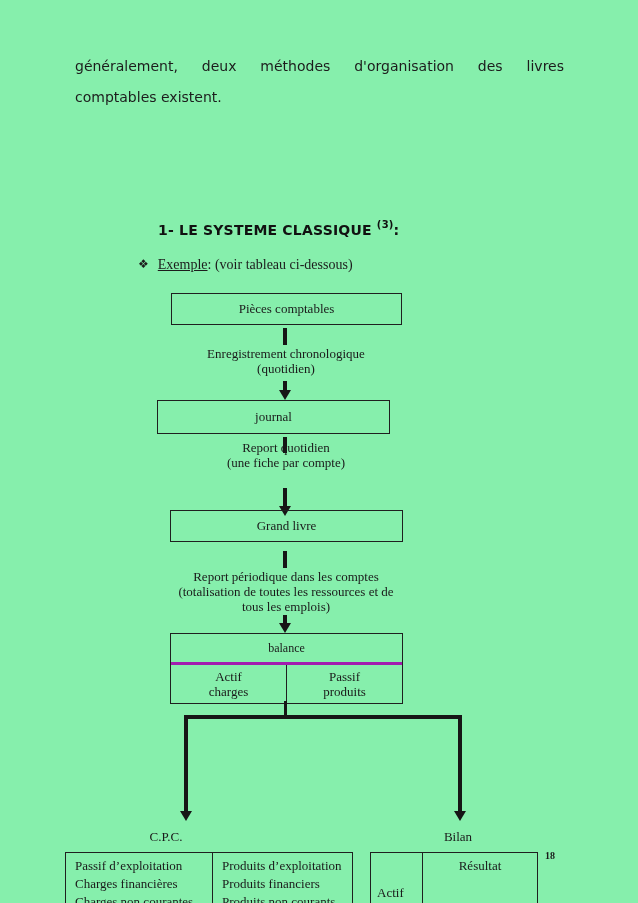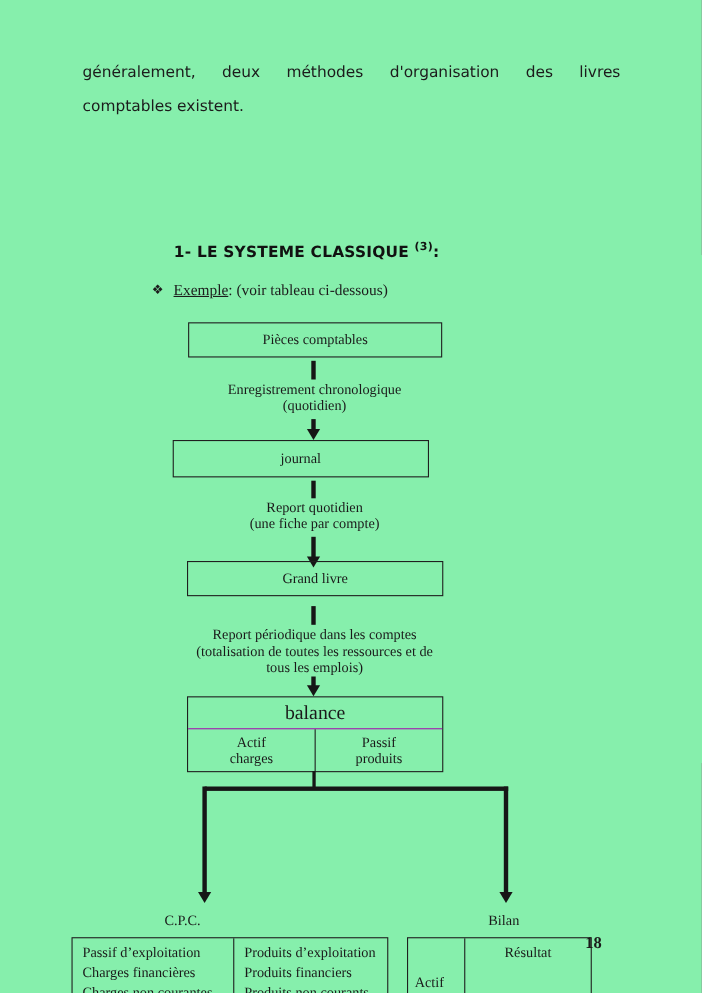--- a/index.html
+++ b/index.html
@@ -47,37 +47,37 @@
   .vline{width:4px;background:#161616;}
   .hbar{height:4px;background:#161616;}
   .arrow-head{
     width:0;height:0;
     border-left:6px solid transparent;
     border-right:6px solid transparent;
     border-top:10px solid #161616;
   }
   
   .bal{left:170px;top:633px;width:231px;border:1px solid #1f1f1f;}
-  .bal-header{height:28px;border-bottom:1px solid #a21caf;display:flex;align-items:center;justify-content:center;font-size:18px;}
+  .bal-header{height:28px;border-bottom:3px solid #a21caf;display:flex;align-items:center;justify-content:center;font-size:12px;}
   .bal-row{display:flex;height:38px;}
   .bal-cell{flex:1;display:flex;flex-direction:column;align-items:center;justify-content:center;font-size:13px;line-height:15px;}
   .bal-cell.first{border-right:1px solid #1f1f1f;}
   .branch-label{font-size:13px;text-align:center;width:80px;}
   
   .cpc{left:65px;top:852px;width:286px;height:62px;border:1px solid #1f1f1f;display:flex;}
   .cpc-col{padding:4px 0 0 9px;font-size:13px;line-height:18px;}
   .cpc-col.c1{width:137px;border-right:1px solid #1f1f1f;}
   .cpc-col.c2{flex:1;}
   .bilan{left:370px;top:852px;width:166px;height:62px;border:1px solid #1f1f1f;display:flex;}
   .bilan-left{width:51px;border-right:1px solid #1f1f1f;position:relative;font-size:13px;}
   .bilan-left span{position:absolute;top:32px;left:6px;}
   .bilan-right{flex:1;display:flex;flex-direction:column;font-size:13px;}
   .bilan-r1{height:30px;border-bottom:1px solid #1f1f1f;display:flex;align-items:center;justify-content:center;}
   .bilan-r2{flex:1;display:flex;align-items:flex-start;justify-content:center;padding-top:5px;}
-  .pagenum{left:532px;top:850px;font-size:15px;font-weight:bold;}
+  .pagenum{left:545px;top:850px;font-size:10px;font-weight:bold;}
 </style>
 </head>
 <body>
 
 <div id="page">
 
   <div class="abs para para-l1">généralement, deux méthodes d'organisation des livres</div>
   <div class="abs para para-l2">comptables existent.</div>
 
   <div class="abs heading"><span>1- LE SYSTEME CLASSIQUE </span><sup>(3)</sup><span>:</span></div>
@@ -92,21 +92,21 @@
     <div>Enregistrement chronologique</div>
     <div>(quotidien)</div>
   </div>
   <div class="abs vline" style="left:283px;top:381px;height:11px;"></div>
   <div class="abs arrow-head" style="left:279px;top:390px;"></div>
 
   <div class="abs fc-box" style="left:157px;top:400px;width:231px;height:32px;">
     <span>journal</span>
   </div>
   <div class="abs vline" style="left:283px;top:437px;height:16px;"></div>
-  <div class="abs fc-label" style="left:140px;top:453px;width:292px;">
+  <div class="abs fc-label" style="left:140px;top:440px;width:292px;">
     <div>Report quotidien</div>
     <div>(une fiche par compte)</div>
   </div>
   <div class="abs vline" style="left:283px;top:488px;height:19px;"></div>
   <div class="abs arrow-head" style="left:279px;top:506px;"></div>
 
   <div class="abs fc-box" style="left:170px;top:510px;width:231px;height:30px;">
     <span>Grand livre</span>
   </div>
   <div class="abs vline" style="left:283px;top:551px;height:17px;"></div>

